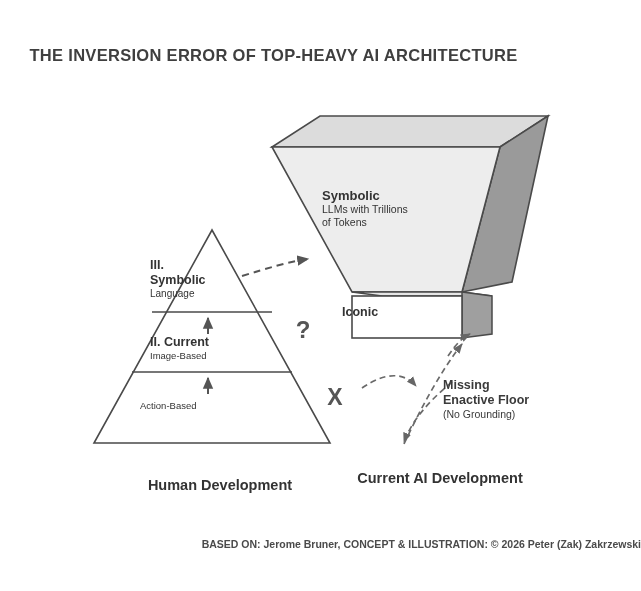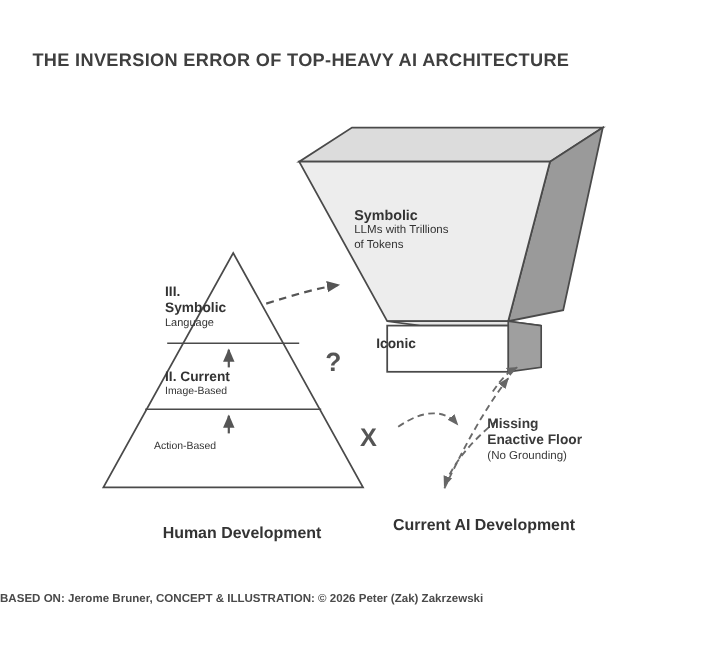--- a/index.html
+++ b/index.html
@@ -31,21 +31,21 @@
     font-weight: bold;
     letter-spacing: 0.3px;
     color: #3f3f3f;
     text-transform: uppercase;
   }
   .credit {
     position: absolute;
     left: 0;
     top: 538px;
     width: 641px;
-    text-align: left;
+    text-align: right;
     font-size: 10.5px;
     font-weight: bold;
     color: #4a4a4a;
   }
   svg { display: block; }
   .lbl {
     position: absolute;
     text-align: left;
     color: #333333;
     line-height: 1.18;

